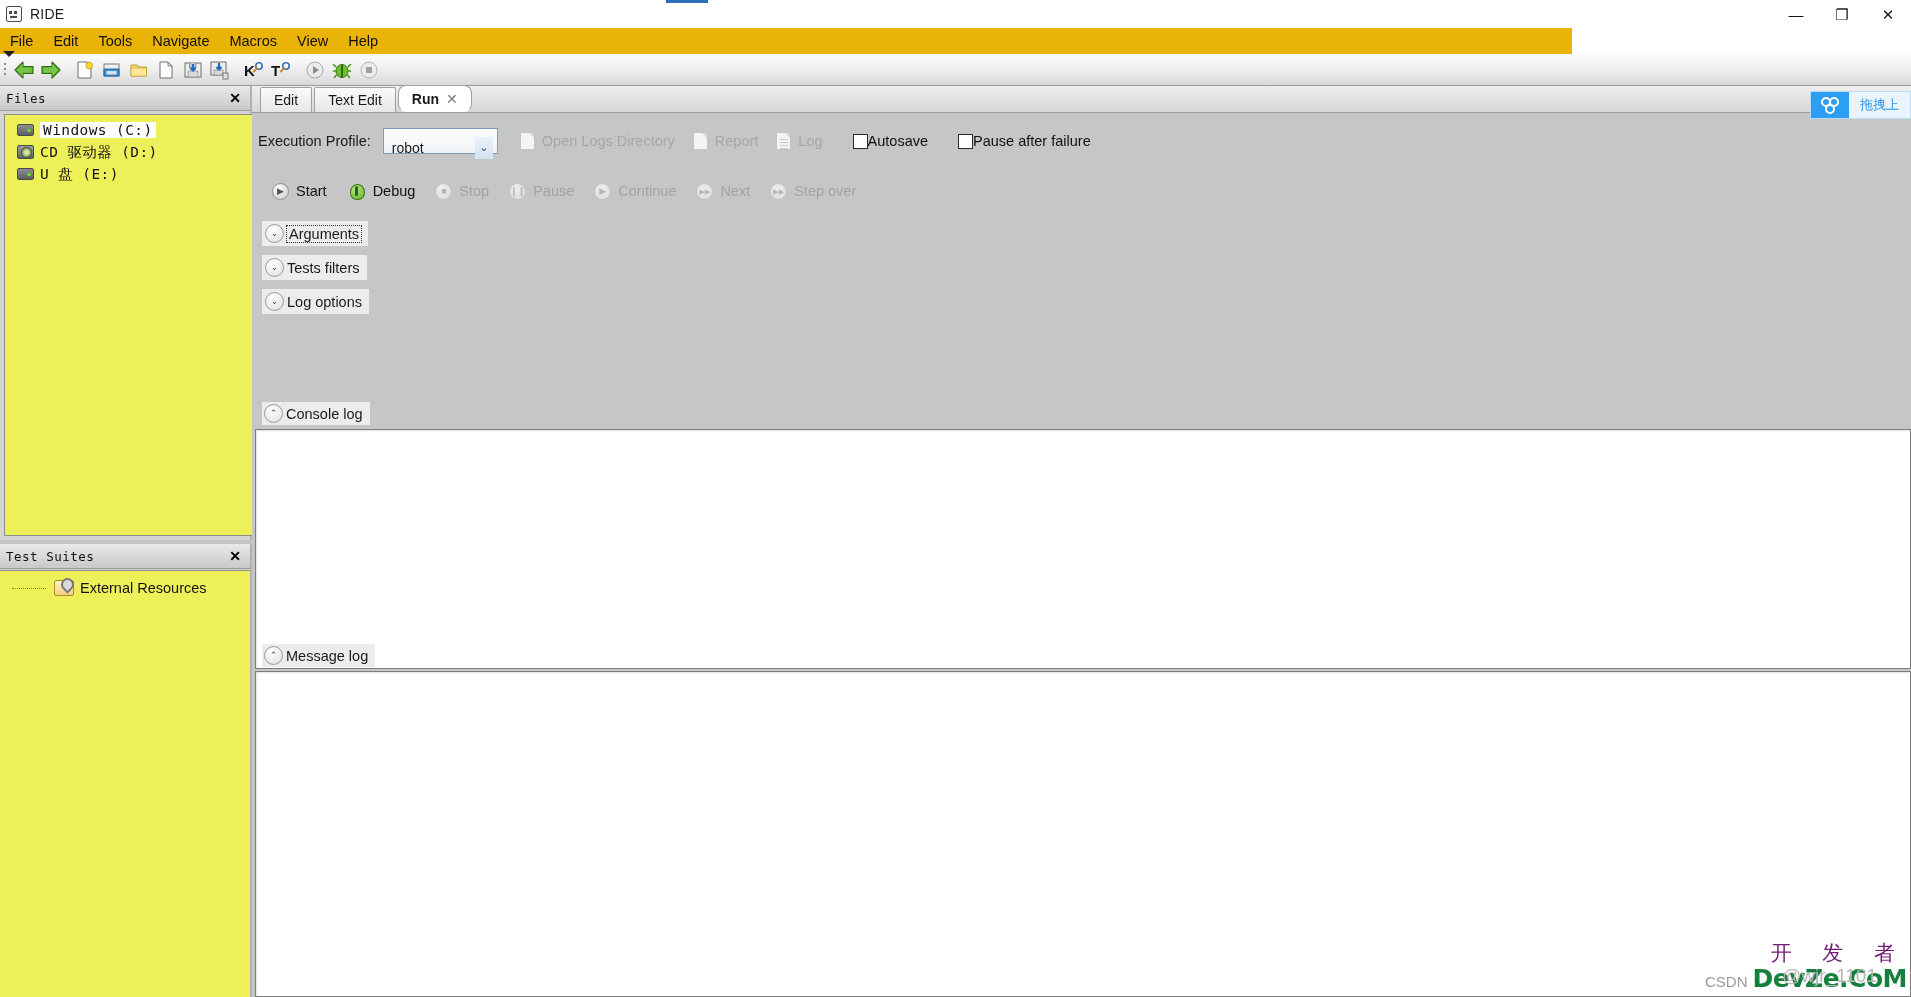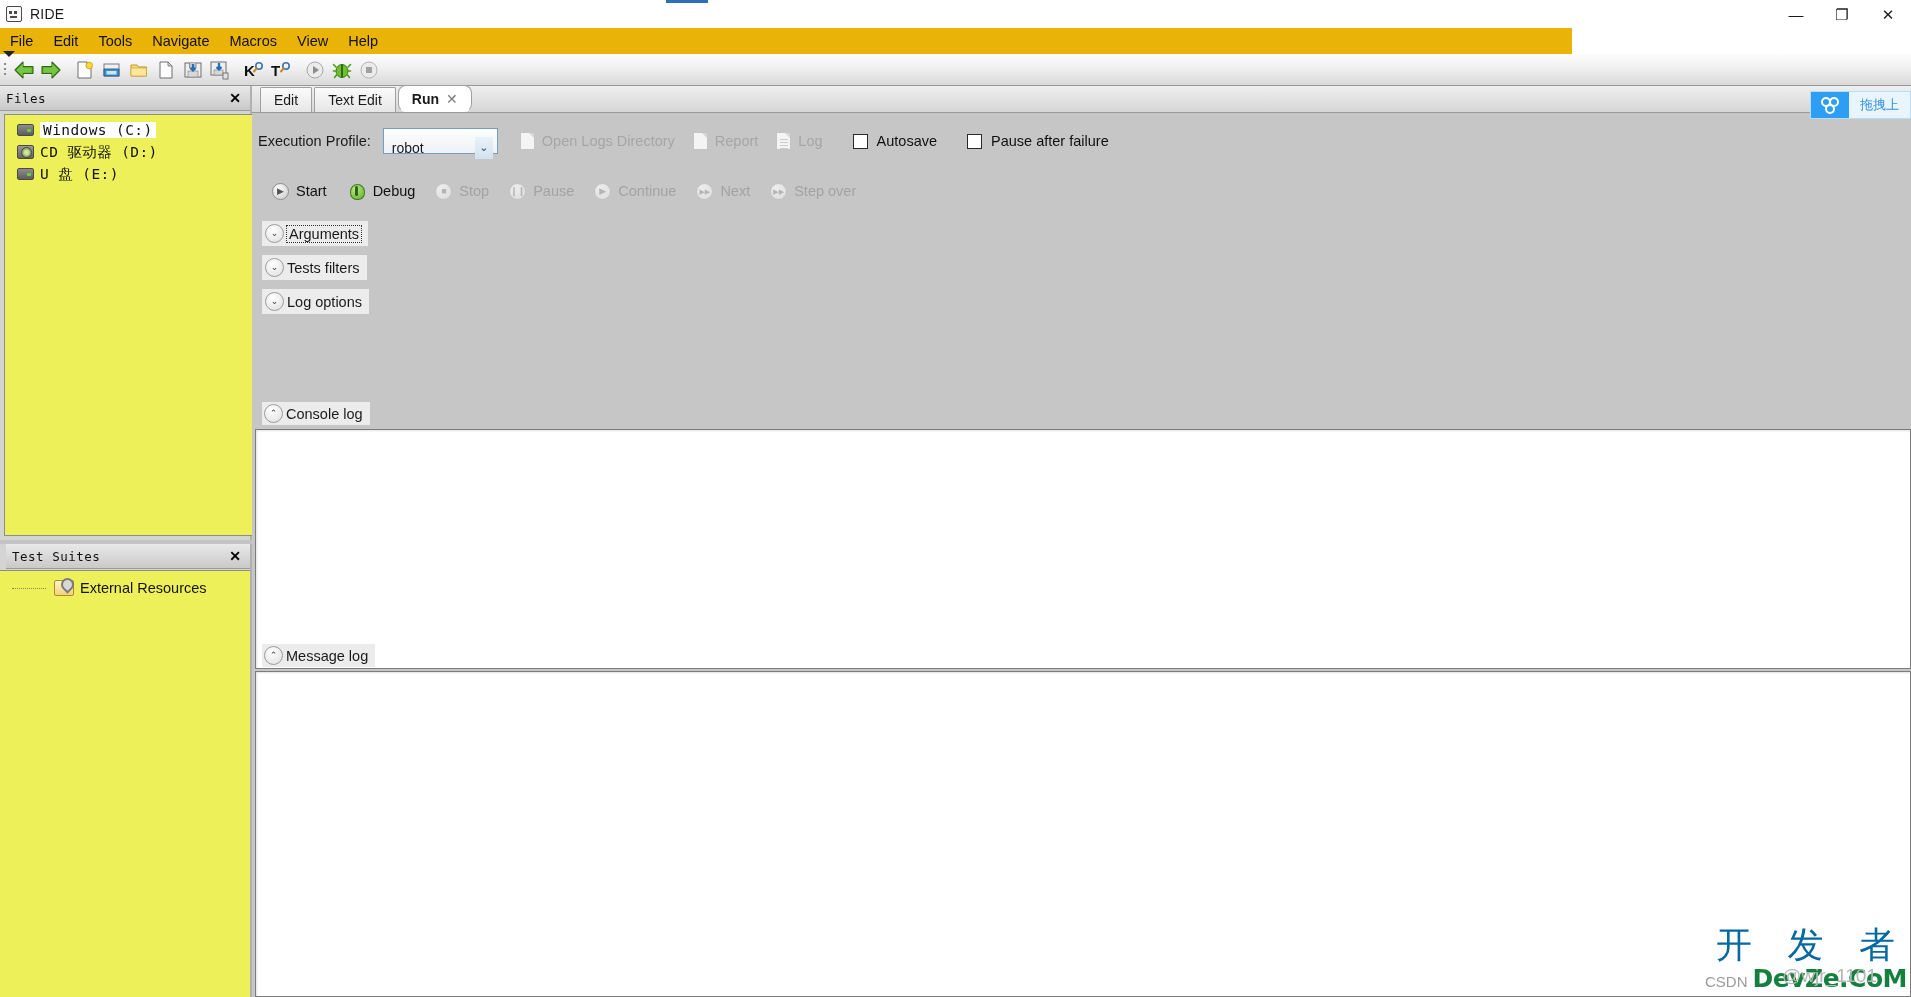--- a/index.html
+++ b/index.html
@@ -119,21 +119,21 @@
     background: #d4d4d4;
     border-right: 2px solid #b0b0b0;
   }
   .files-tree {
     position: absolute; left: 4px; top: 28px; width: 280px; height: 422px;
     background: #eef05a; border: 1px solid #8d8d8d;
     padding-top: 4px;
   }
   .suites-panel {
     position: absolute; left: 0; top: 458px; width: 252px; height: 453px;
-    background: #d4d4d4; border-right: 2px solid #b0b0b0; padding-left: 6px;
+    background: #d4d4d4; border-right: 2px solid #b0b0b0;
   }
   .suites-tree {
     position: absolute; left: 0px; top: 26px; width: 250px; height: 427px;
     background: #eef05a; border-top: 1px solid #8d8d8d;
     padding-top: 6px;
     text-align: center;
   }
   .tree-row {
     display: flex; align-items: center; height: 22px;
     padding-left: 12px; gap: 6px; white-space: nowrap;
@@ -245,21 +245,21 @@
   .doc-ico::after {
     content: ""; position: absolute; right: 0; top: 0;
     border-left: 5px solid transparent; border-top: 5px solid #d6d6d6;
   }
   .doc-ico.lines::before {
     content: ""; position: absolute; left: 3px; top: 6px; width: 8px;
     height: 1px; background: #cccccc;
     box-shadow: 0 3px 0 #ccc, 0 6px 0 #ccc, 0 9px 0 #ccc;
   }
   .chkwrap {
-    display: flex; align-items: center; gap: 9px; margin-left: 30px;
+    display: flex; align-items: center; margin-left: 30px;
     font-size: 14.5px; color: #111; white-space: nowrap;
   }
   .chkbox {
     width: 15px; height: 15px; background: #fff;
     border: 1px solid #2a2a2a; flex: 0 0 auto;
   }
 
   .btn-row {
     position: absolute; left: 0; top: 58px; width: 1659px; height: 40px;
     display: flex; align-items: center; padding-left: 10px; gap: 0;
@@ -339,21 +339,21 @@
     flex: 1; display: flex; align-items: center; justify-content: center;
     font-size: 13px; color: #3593e0;
   }
 
   
   .wm {
     position: absolute; right: 4px; bottom: 4px;
     text-align: right; pointer-events: none;
   }
   .wm-top {
-    font-size: 36px; color: #0369a1; letter-spacing: 12px;
+    font-size: 21px; color: #701a75; letter-spacing: 12px;
     line-height: 1.05; font-family: "DejaVu Sans", sans-serif;
   }
   .wm-bot {
     display: flex; align-items: baseline; justify-content: flex-end; gap: 5px;
   }
   .wm-csdn { font-size: 15px; color: #9b9b9b; }
   .wm-site {
     font-size: 25px; color: #15803d; font-weight: bold;
     font-family: "DejaVu Sans", sans-serif; letter-spacing: -.5px;
   }

